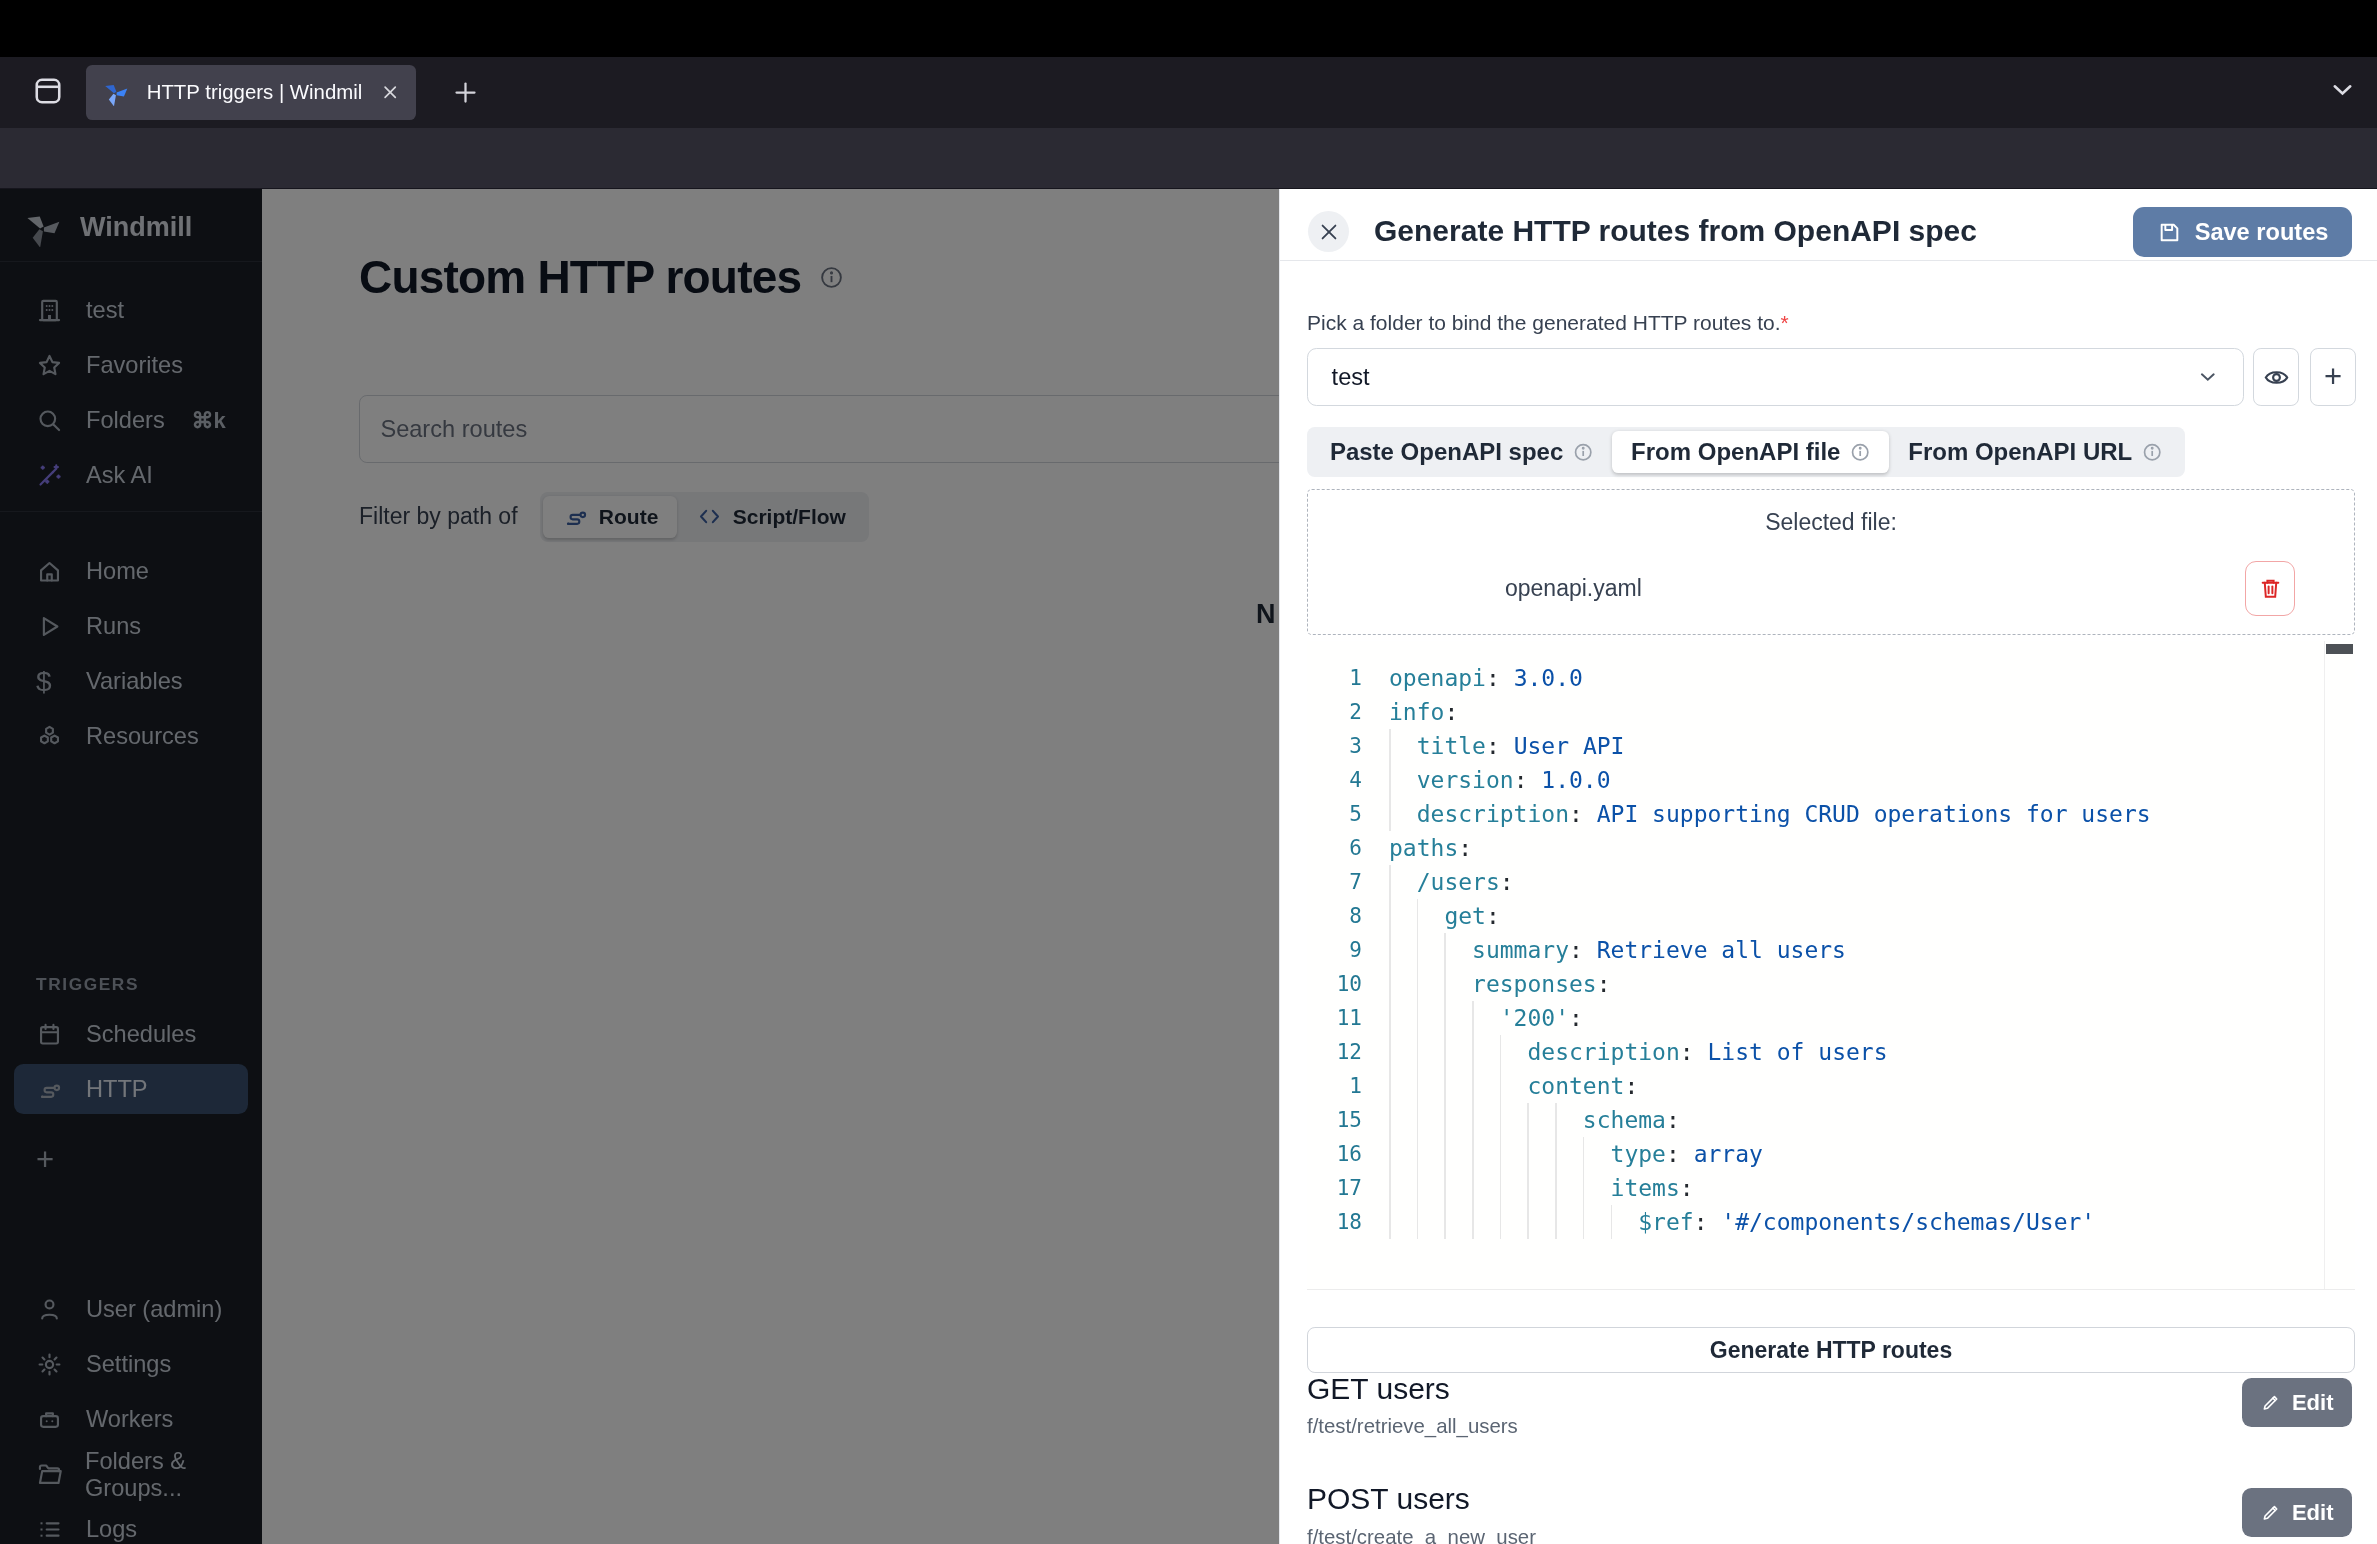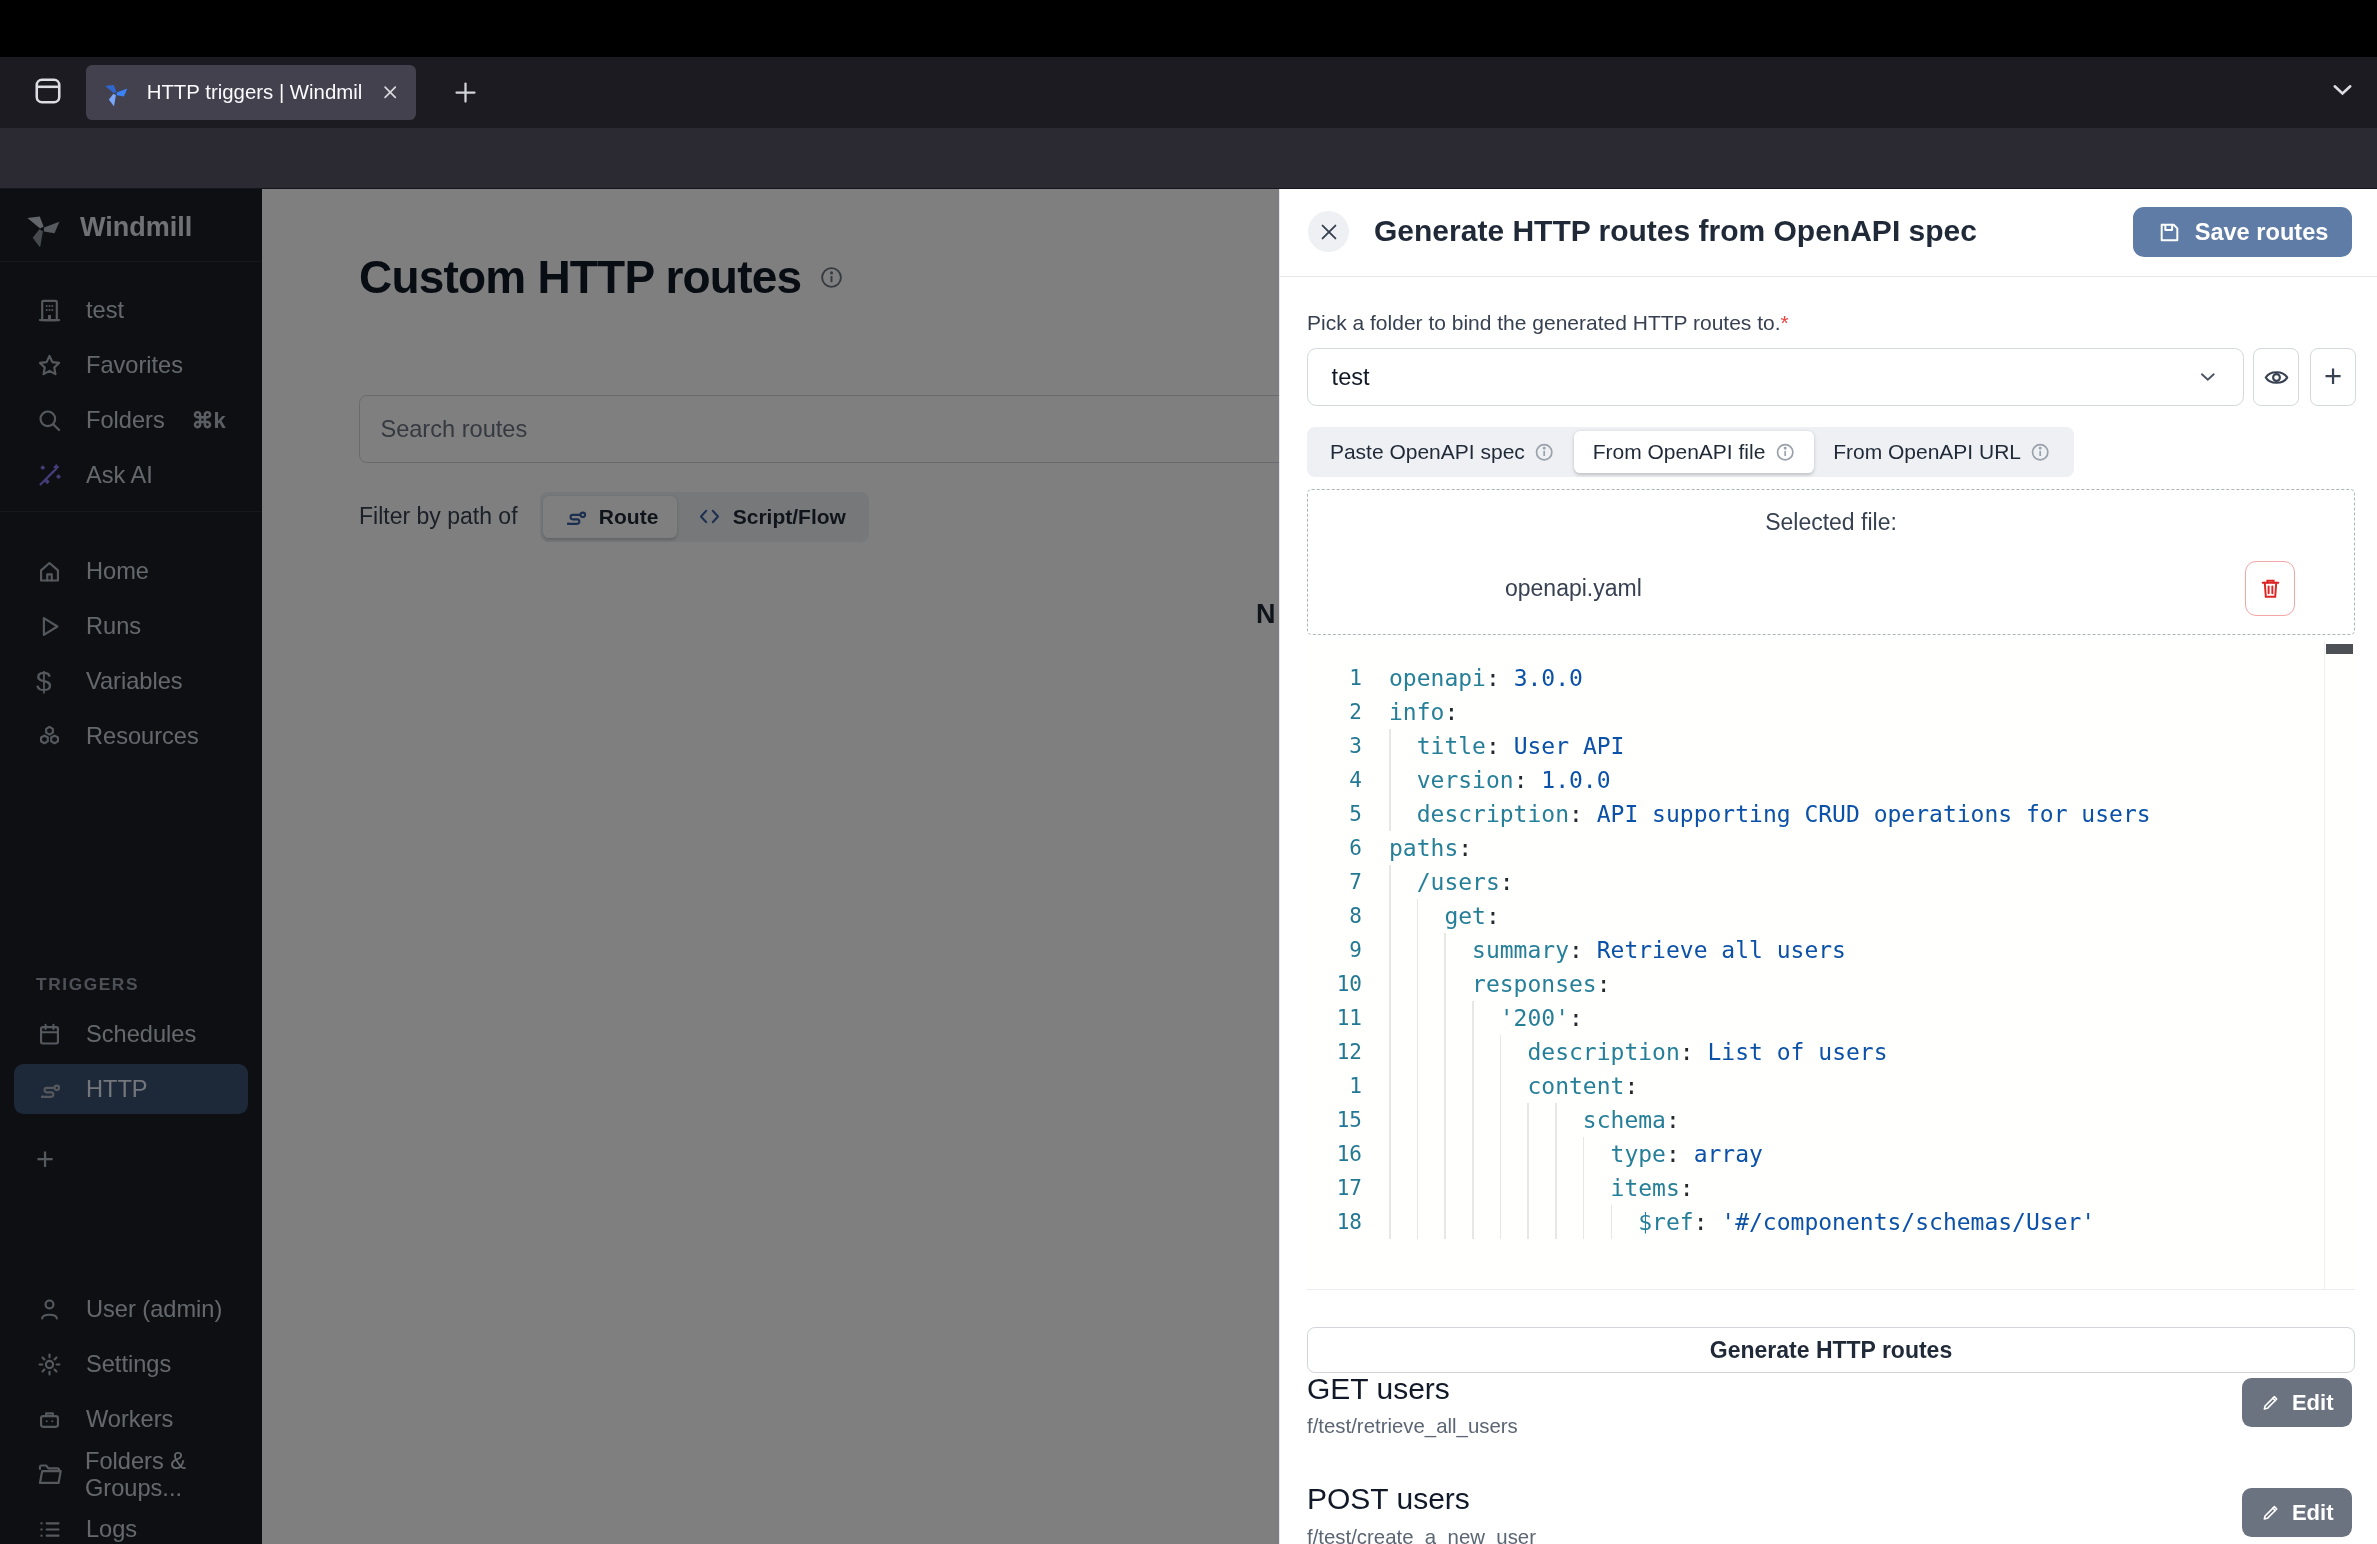--- a/index.html
+++ b/index.html
@@ -53,37 +53,37 @@
   #filter-row { position:absolute; left:97px; top:303px; display:flex; align-items:center; gap:22px; }
   #filter-label { font-size:23px; color:#374151; }
   .pill-group { background:#eef0f3; border-radius:7.9px; padding:3.9px; display:flex; }
   .pill { height:42px; display:flex; align-items:center; gap:9.4px; padding:0 19px; border-radius:6.3px;
           font-size:21px; font-weight:700; color:#1f2937; }
   .pill.sel { background:#fff; box-shadow:0 1.6px 3.1px rgba(0,0,0,.18); }
   #clipped-text { position:absolute; left:994px; top:410px; font-size:27px; font-weight:600; color:#1f2937; }
 
   
   .dw { position:absolute; }
-  #dw-header { left:0; top:0; width:100%; height:88px; border-bottom:1.6px solid #e5e7eb; }
+  #dw-header { left:0; top:0; width:100%; height:72px; border-bottom:1.6px solid #e5e7eb; }
   #dw-close { position:absolute; left:28px; top:22px; width:41px; height:41px; border-radius:50%; background:#eef0f3;
               display:flex; align-items:center; justify-content:center; color:#374151; }
   #dw-title { position:absolute; left:94px; top:25px; font-size:30px; font-weight:700; color:#1f2937; }
   #save-btn { position:absolute; right:25px; top:18px; height:50px; background:#5e7ca6; border-radius:11px;
               display:flex; align-items:center; gap:12.6px; padding:0 23.6px; color:#fff; font-size:23.6px; font-weight:700; }
   #pick-label { left:27px; top:122px; font-size:21px; color:#374151; }
   #pick-label .req { color:#ef4444; }
   #folder-select { left:27px; top:159px; width:937px; height:58px; border:1.6px solid #d3d8de; border-radius:9.4px;
                    display:flex; align-items:center; padding:0 23.6px; font-size:23.6px; color:#111827; }
   #folder-select .chev { margin-left:auto; color:#4b5563; display:flex; }
   .sq-btn { top:159px; width:46px; height:58px; border:1.6px solid #d3d8de; border-radius:7.9px; background:#fff;
             display:flex; align-items:center; justify-content:center; color:#374151; }
   #eye-btn { left:973px; } #plus-btn { left:1030px; font-size:31px; font-weight:300; }
   #dw-tabs { left:27px; top:238px; }
   .dtab { height:42px; display:flex; align-items:center; gap:9.4px; padding:0 19px; border-radius:6.3px;
-          font-size:21px; font-weight:400; color:#1f2937; }
+          font-size:24px; font-weight:700; color:#1f2937; }
   .dtab .info { color:#9aa1ab; display:flex; }
   .dtab.sel { background:#fff; box-shadow:0 1.6px 3.9px rgba(0,0,0,.2); }
   #file-box { left:27px; top:300px; width:1048px; height:146px; border:1.6px dashed #aeb4bd; border-radius:4.7px; }
   #file-label { position:absolute; left:0; top:19px; width:100%; text-align:center; font-size:23px; font-weight:500; color:#374151; }
   #file-row { position:absolute; left:197px; right:59px; top:69px; height:58px; display:flex; align-items:center; justify-content:space-between; }
   #file-name { font-size:23px; color:#374151; }
   #trash-btn { width:50px; height:55px; border:1.6px solid #f2a6a6; border-radius:11px; background:#fff;
                display:flex; align-items:center; justify-content:center; color:#dc2626; }
 
   

